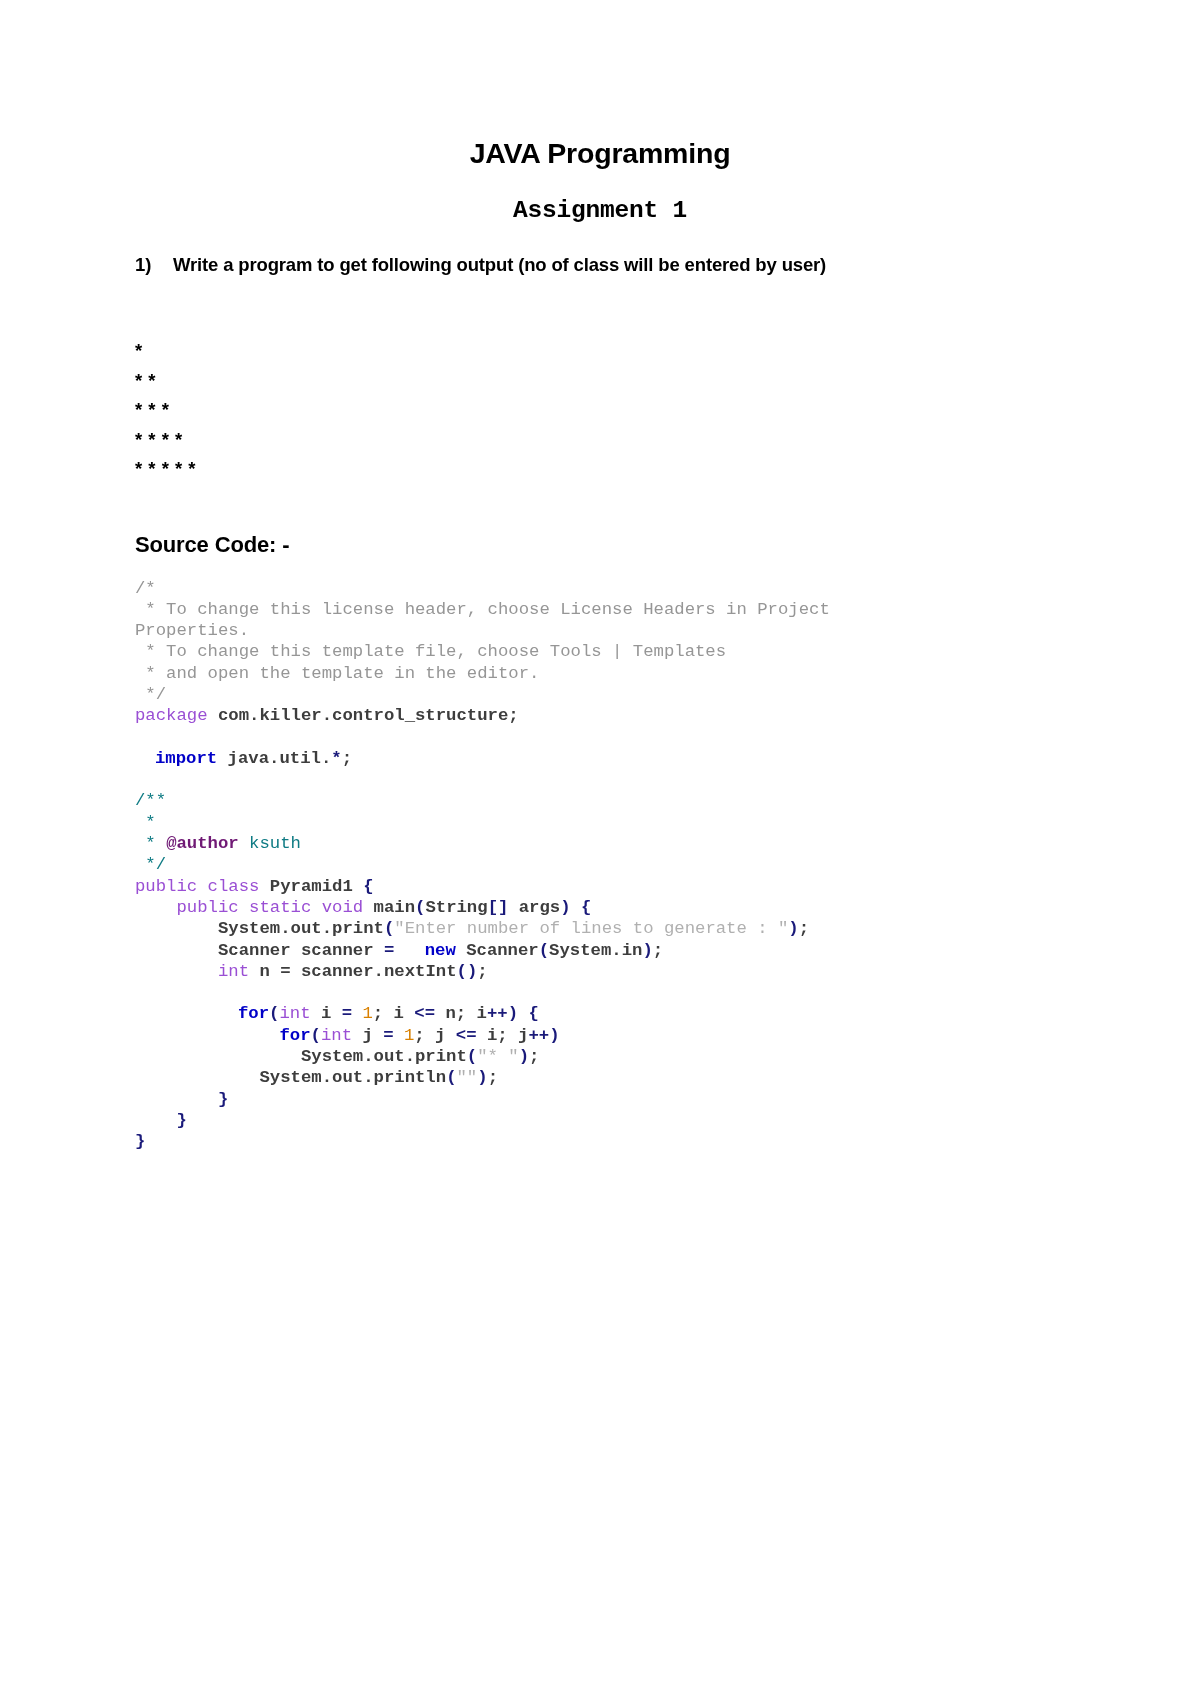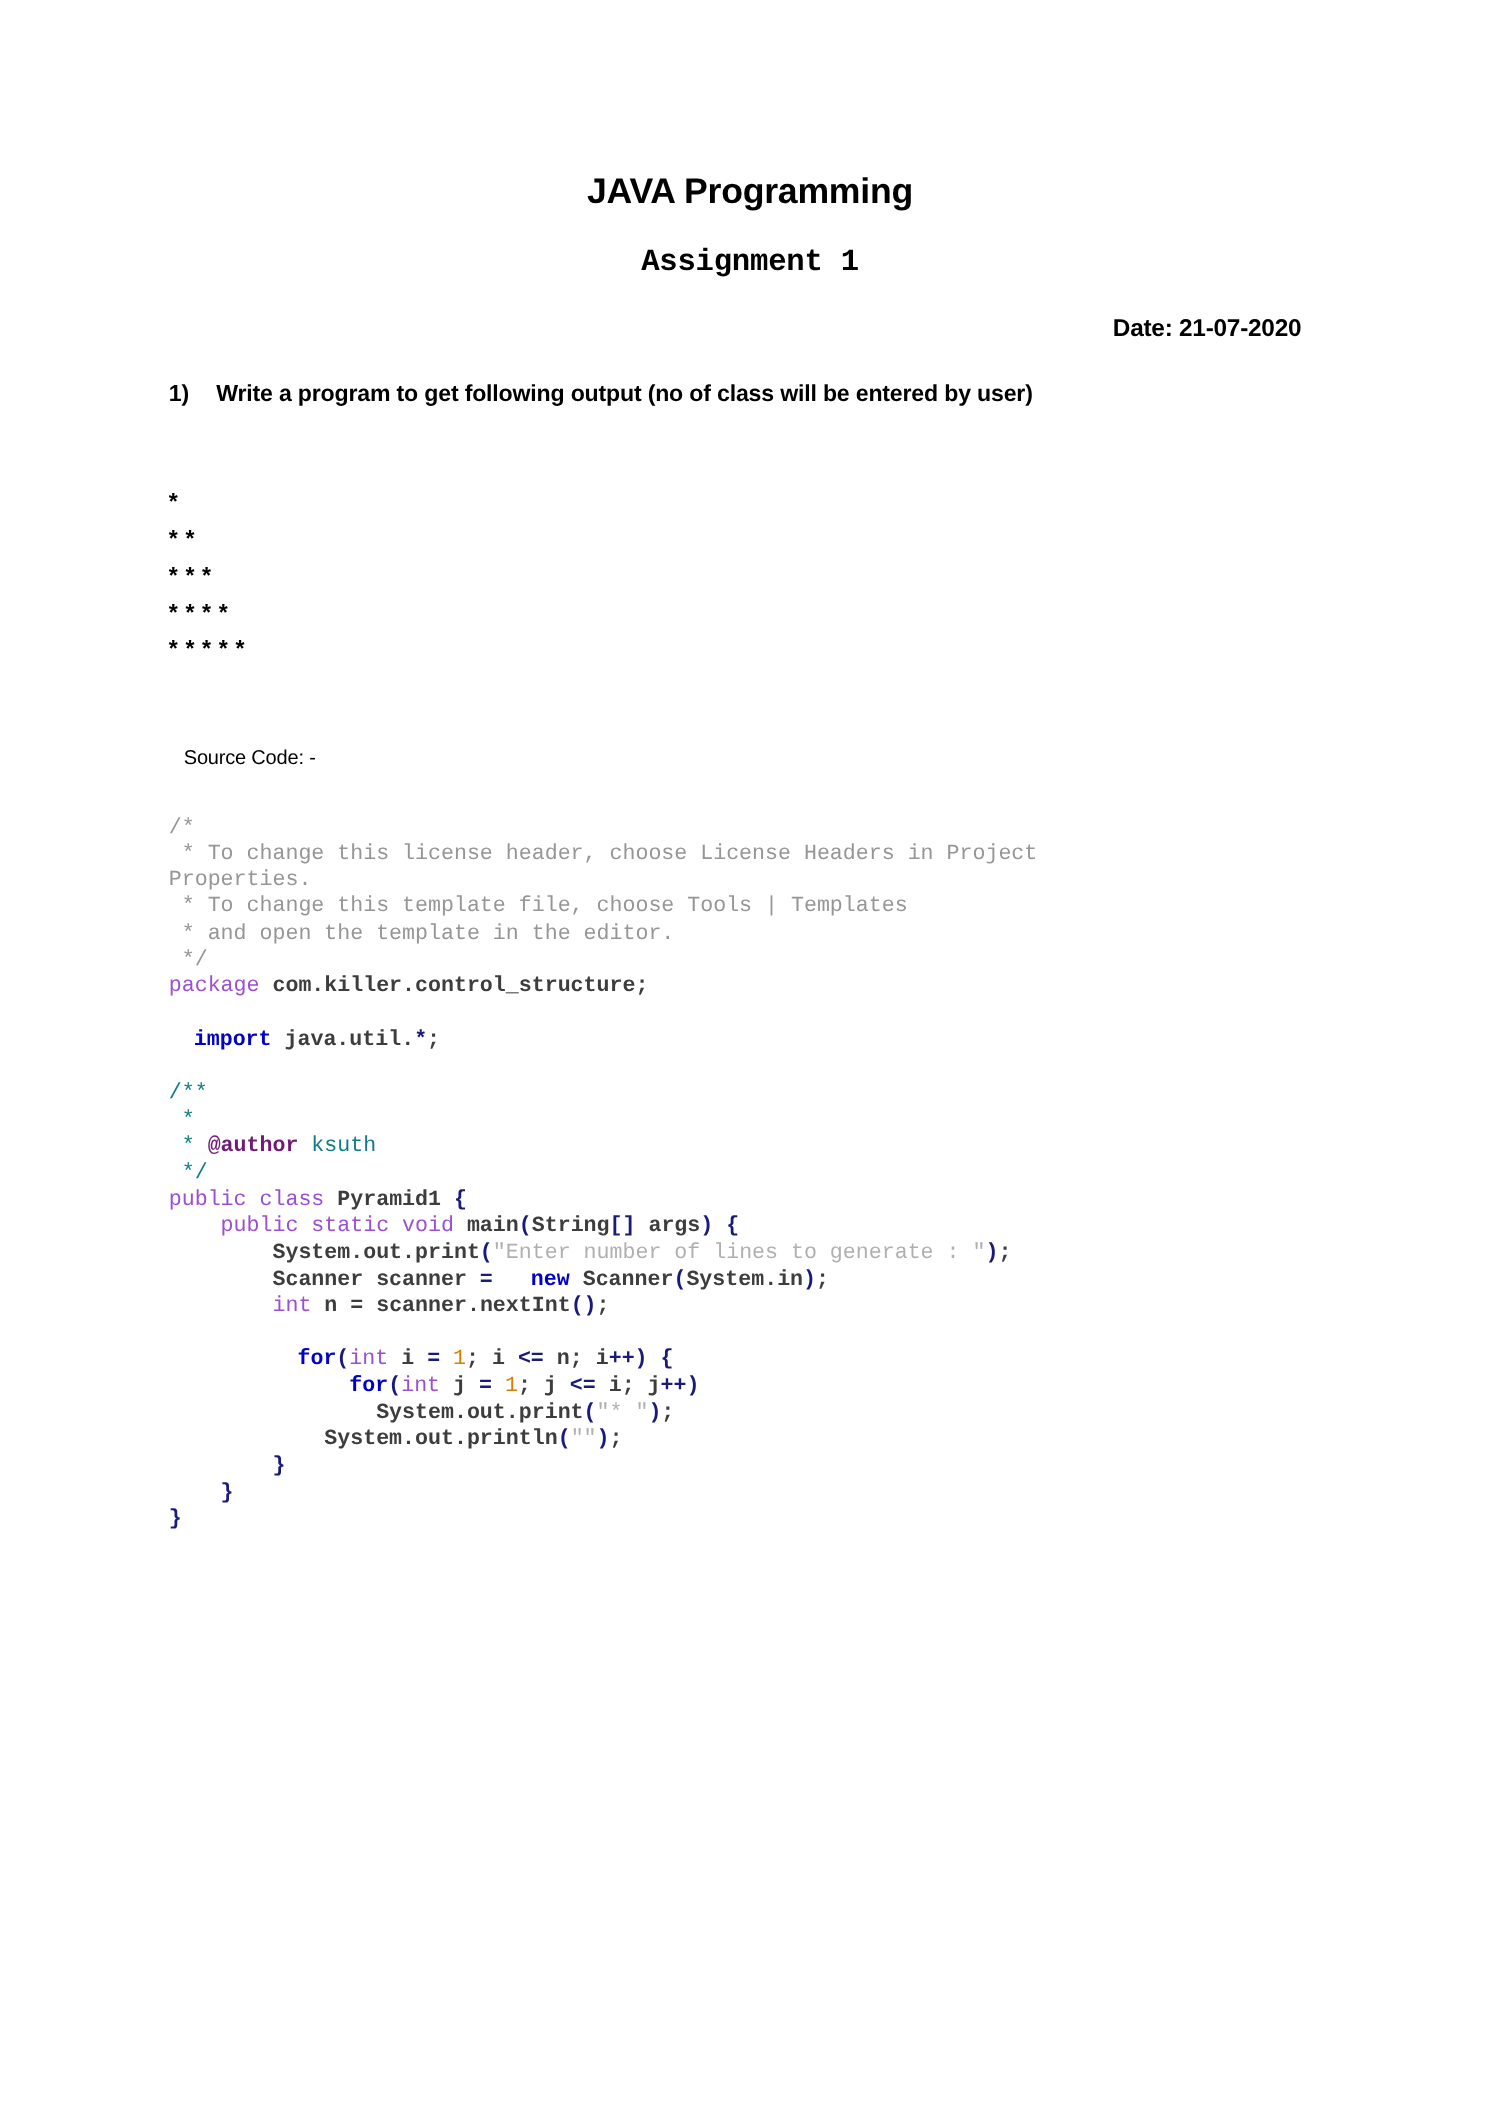--- a/index.html
+++ b/index.html
@@ -80,24 +80,24 @@
     padding-top: 58px;
     font-size: 18.5px;
     font-weight: bold;
     line-height: 29.5px;
     letter-spacing: 0.5px;
   }
   .pattern-line { white-space: pre; }
 
   
   .source-heading {
-    font-size: 16px;
-    font-weight: normal;
+    font-size: 22px;
+    font-weight: bold;
     letter-spacing: -0.15px;
-    margin: 12px;
+    margin: 0;
     padding-top: 48px;
     line-height: 26px;
   }
 
   
   .code-block {
     font-family: "Liberation Mono", "DejaVu Sans Mono", monospace;
     font-size: 17.3px;
     line-height: 21.3px;
     margin: 0;
@@ -123,21 +123,20 @@
 </style>
 </head>
 <body>
 
 <div class="page">
 
   <h1 class="doc-title">JAVA Programming</h1>
 
   <h2 class="doc-subtitle">Assignment 1</h2>
 
-  <div class="doc-date">Date: 21-07-2020</div>
 
   <div class="question">
     <span class="question-number">1)</span>
     <span class="question-text">Write a program to get following output (no of class will be entered by user)</span>
   </div>
 
   <div class="pattern">
     <div class="pattern-line">*</div>
     <div class="pattern-line">* *</div>
     <div class="pattern-line">* * *</div>

